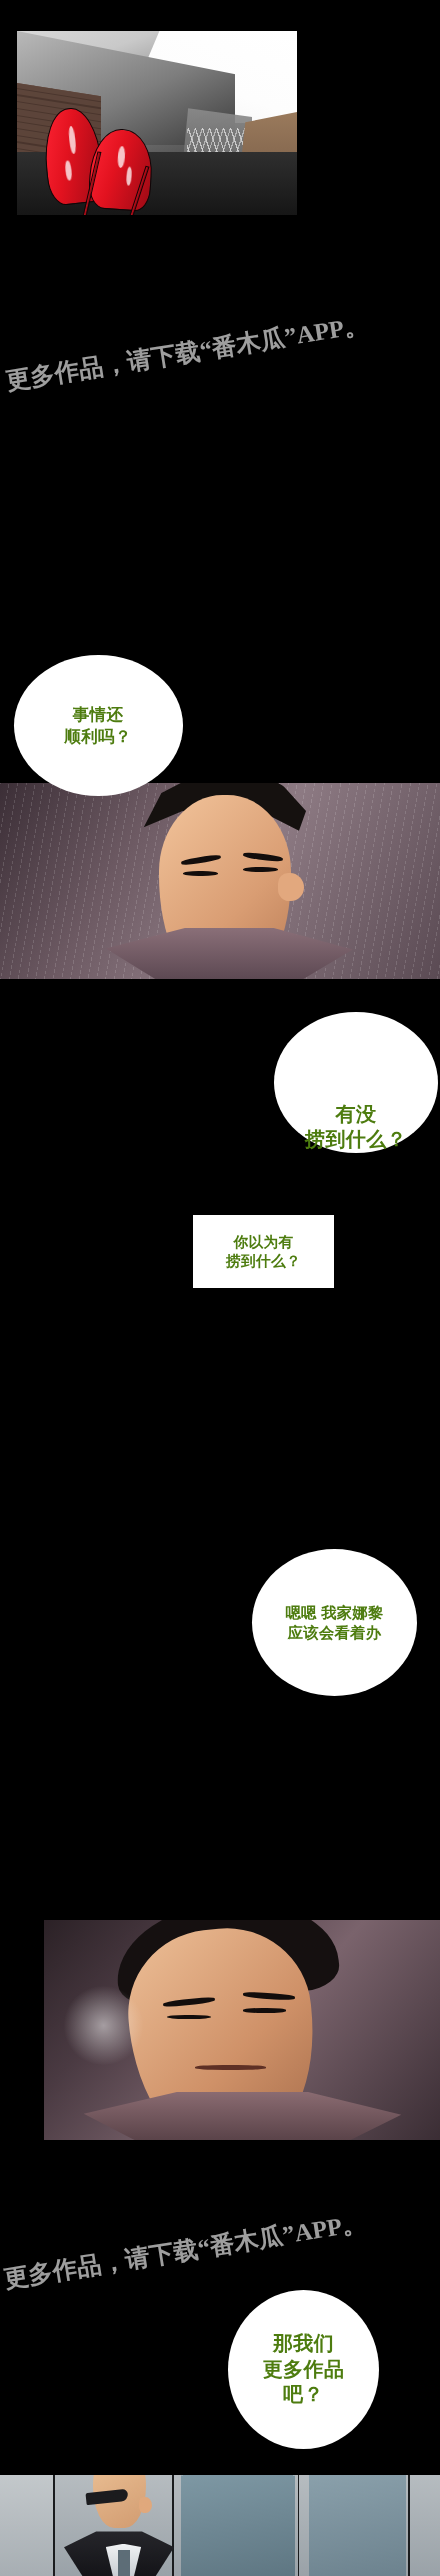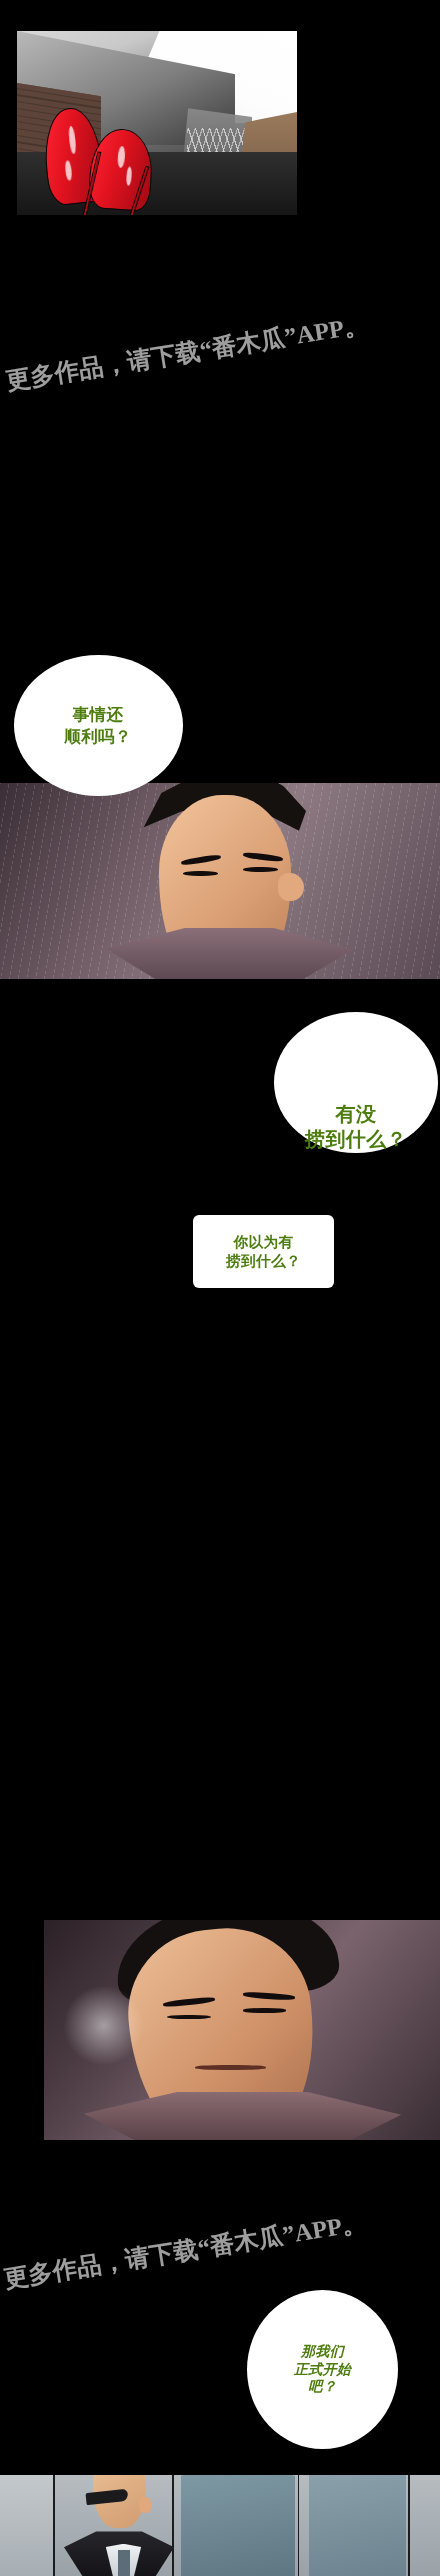--- a/index.html
+++ b/index.html
@@ -242,31 +242,31 @@
     align-items:center;
     justify-content:center;
     text-align:center;
     font-weight:700;
     line-height:1.28;
     letter-spacing:.02em;
     z-index:40;
     white-space:pre;
   }
   .bubble.oval { border-radius:50%; }
-  .bubble.rect { border-radius:6px; }
+  .bubble.rect { border-radius:0; }
   .bubble-line { display:block; }
 
   
   #bubble-going-well  { left:13.5px;  top:655px; width:169px; height:141px; font-size:16.5px; }
   #bubble-catch-any   { left:274px; top:1012px; width:164px; height:141px; font-size:20px;justify-content:flex-end; }
   #bubble-so-simple   { left:193px; top:1215px; width:141px; height:73px; font-size:14.7px; }
   #bubble-need-time   { left:38px;  top:1370px; width:141px; height:72px; font-size:14.7px; }
   #bubble-nali        { left:252px; top:1549px; width:165px; height:147px; font-size:15.3px; }
   #bubble-report      { left:28px;  top:1751px; width:158px; height:163px; font-size:15.3px; }
-  #bubble-start-now   { left:247px; top:2290px; width:151px; height:159px; font-size:14px;font-style:italic; }
+  #bubble-start-now   { left:228px; top:2290px; width:151px; height:159px; font-size:20px; }
 
   
   .watermark {
     position:absolute;
     z-index:60;
     color:rgba(255,255,255,.62);
     font-family:"Liberation Serif", serif;
     font-weight:700;
     white-space:nowrap;
     pointer-events:none;
@@ -327,40 +327,44 @@
     <span class="bubble-line">有没</span>
     <span class="bubble-line">捞到什么？</span>
   </div>
 
   <div class="bubble rect" id="bubble-so-simple">
     <span class="bubble-line">你以为有</span>
     <span class="bubble-line">捞到什么？</span>
   </div>
 
 
+  <div class="bubble oval" id="bubble-nali">
+    <span class="bubble-line">嗯嗯 我家娜黎</span>
+    <span class="bubble-line">应该会看着办</span>
+  </div>
 
 
   <div class="panel" id="panel-man-sweat">
     <div class="sw-hair"></div>
     <div class="sw-face"></div>
     <div class="sw-brow l"></div>
     <div class="sw-brow r"></div>
     <div class="sw-eye l"></div>
     <div class="sw-eye r"></div>
     <div class="sw-mouth"></div>
     <div class="sw-jacket"></div>
     <div class="sw-glow"></div>
   </div>
 
   <div class="watermark" id="watermark-top">更多作品，请下载“番木瓜”APP。</div>
   <div class="watermark" id="watermark-bottom">更多作品，请下载“番木瓜”APP。</div>
 
   <div class="bubble oval" id="bubble-start-now">
     <span class="bubble-line">那我们</span>
-    <span class="bubble-line">正式开始</span>
+    <span class="bubble-line">更多作品</span>
     <span class="bubble-line">吧？</span>
   </div>
 
   <div class="panel" id="panel-bodyguard">
     <div class="bg-wall"></div>
     <div class="bg-panel-seam" style="left:12%;"></div>
     <div class="bg-panel-seam" style="left:39%;"></div>
     <div class="bg-window"></div>
     <div class="bg-panel-seam" style="left:67.5%;"></div>
     <div class="bg-window-2"></div>

